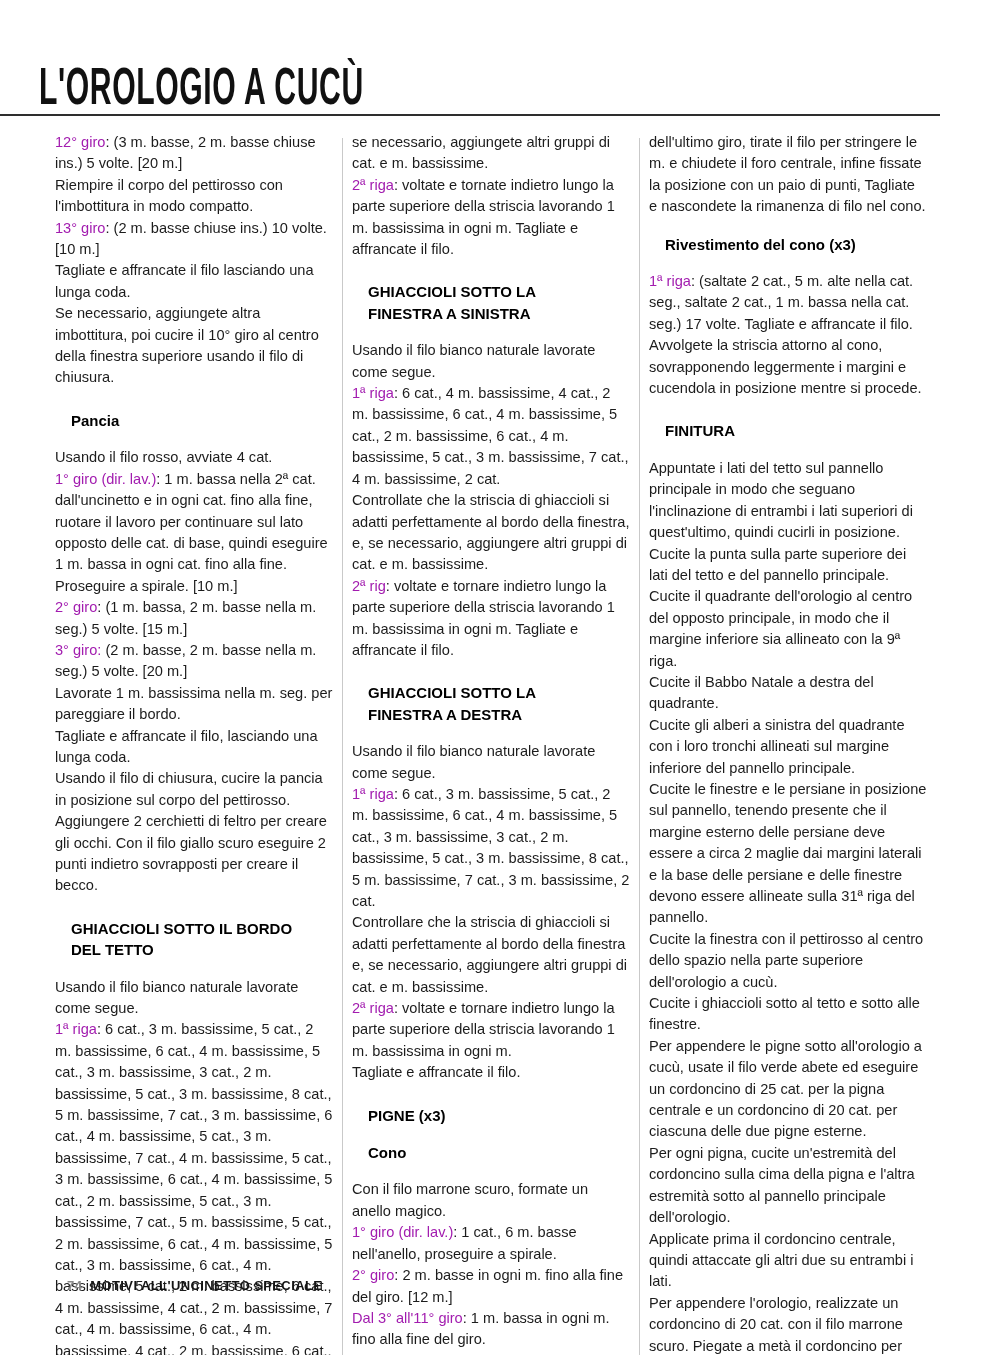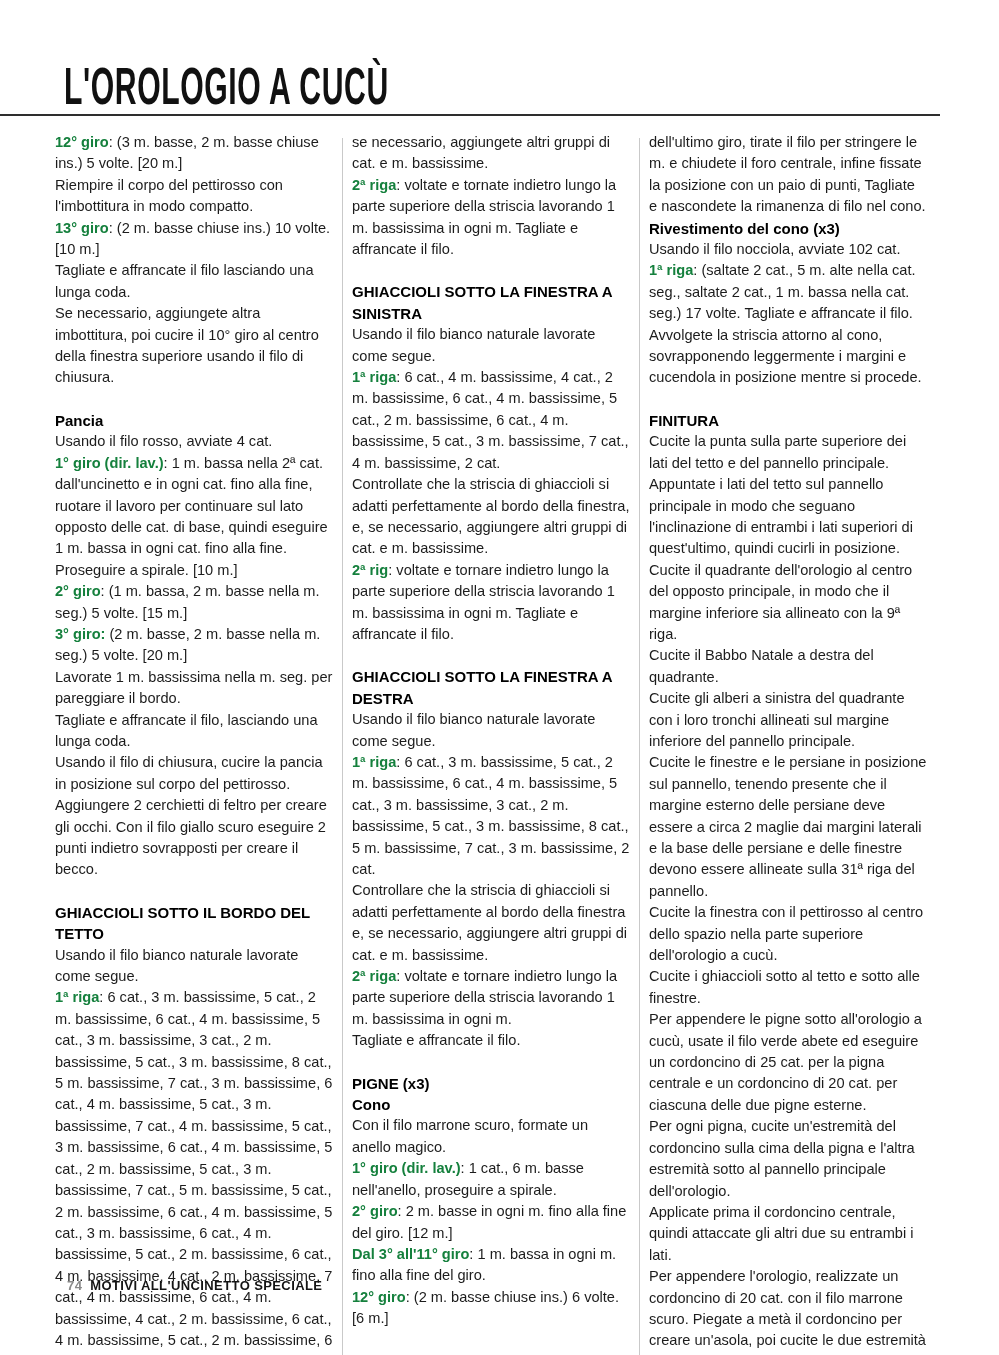--- a/index.html
+++ b/index.html
@@ -4,21 +4,21 @@
 <style>
   html,body{margin:0;padding:0;}
   body{
     width:999px;height:1355px;
     background:#ffffff;
     font-family:"Liberation Sans",sans-serif;
     color:#1c1c1c;
     position:relative;
     overflow:hidden;
   }
-  .masthead{position:absolute;left:64px;top:60px;}
+  .masthead{position:absolute;left:39px;top:60px;}
   .title{
     font-weight:bold;
     font-size:52px;
     line-height:1;
     letter-spacing:1px;
     color:#111;
     white-space:nowrap;
     transform:scaleX(0.58);
     transform-origin:left top;
   }
@@ -39,28 +39,28 @@
     width:1px;
     background:#c9c9c9;
     margin:6px 9px 60px 9px;
   }
   .col p{
     margin:0;
     font-size:14.6px;
     line-height:21.4px;
   }
   .col h3{
-    margin:0;
+    margin:16px;
     font-size:15px;
     line-height:21.4px;
     font-weight:bold;
     color:#000;
   }
   .col h3.gap{margin-top:21px;}
-  .col b{font-weight:bold;color:#15803d;}
+  .col b{font-weight:normal;color:#a21caf;}
   .footer{
     position:absolute;
     left:67px;top:1278px;
     font-size:13px;
     font-weight:bold;
     letter-spacing:0.4px;
     white-space:nowrap;
   }
   .footer .pagenum{color:#8a8a8a;margin-right:4px;}
   .footer .mag{color:#141414;}
@@ -113,26 +113,25 @@
       <p><span>Con il filo marrone scuro, formate un anello magico.</span></p>
       <p><b>1° giro (dir. lav.)</b><span>: 1 cat., 6 m. basse nell'anello, proseguire a spirale.</span></p>
       <p><b>2° giro</b><span>: 2 m. basse in ogni m. fino alla fine del giro. [12 m.]</span></p>
       <p><b>Dal 3° all'11° giro</b><span>: 1 m. bassa in ogni m. fino alla fine del giro.</span></p>
       <p><b>12° giro</b><span>: (2 m. basse chiuse ins.) 6 volte. [6 m.]</span></p>
     </div>
   <div class="divider"></div>
   <div class="col">
       <p><span>dell'ultimo giro, tirate il filo per stringere le m. e chiudete il foro centrale, infine fissate la posizione con un paio di punti, Tagliate e nascondete la rimanenza di filo nel cono.</span></p>
       <h3>Rivestimento del cono (x3)</h3>
-      <p><span>Usando il filo nocciola, avviate 102 cat.</span></p>
       <p><b>1ª riga</b><span>: (saltate 2 cat., 5 m. alte nella cat. seg., saltate 2 cat., 1 m. bassa nella cat. seg.) 17 volte. Tagliate e affrancate il filo.</span></p>
       <p><span>Avvolgete la striscia attorno al cono, sovrapponendo leggermente i margini e cucendola in posizione mentre si procede.</span></p>
       <h3 class="gap">FINITURA</h3>
+      <p><span>Appuntate i lati del tetto sul pannello principale in modo che seguano l'inclinazione di entrambi i lati superiori di quest'ultimo, quindi cucirli in posizione.</span></p>
       <p><span>Cucite la punta sulla parte superiore dei lati del tetto e del pannello principale.</span></p>
-      <p><span>Appuntate i lati del tetto sul pannello principale in modo che seguano l'inclinazione di entrambi i lati superiori di quest'ultimo, quindi cucirli in posizione.</span></p>
       <p><span>Cucite il quadrante dell'orologio al centro del opposto principale, in modo che il margine inferiore sia allineato con la 9ª riga.</span></p>
       <p><span>Cucite il Babbo Natale a destra del quadrante.</span></p>
       <p><span>Cucite gli alberi a sinistra del quadrante con i loro tronchi allineati sul margine inferiore del pannello principale.</span></p>
       <p><span>Cucite le finestre e le persiane in posizione sul pannello, tenendo presente che il margine esterno delle persiane deve essere a circa 2 maglie dai margini laterali e la base delle persiane e delle finestre devono essere allineate sulla 31ª riga del pannello.</span></p>
       <p><span>Cucite la finestra con il pettirosso al centro dello spazio nella parte superiore dell'orologio a cucù.</span></p>
       <p><span>Cucite i ghiaccioli sotto al tetto e sotto alle finestre.</span></p>
       <p><span>Per appendere le pigne sotto all'orologio a cucù, usate il filo verde abete ed eseguire un cordoncino di 25 cat. per la pigna centrale e un cordoncino di 20 cat. per ciascuna delle due pigne esterne.</span></p>
       <p><span>Per ogni pigna, cucite un'estremità del cordoncino sulla cima della pigna e l'altra estremità sotto al pannello principale dell'orologio.</span></p>
       <p><span>Applicate prima il cordoncino centrale, quindi attaccate gli altri due su entrambi i lati.</span></p>
       <p><span>Per appendere l'orologio, realizzate un cordoncino di 20 cat. con il filo marrone scuro. Piegate a metà il cordoncino per creare un'asola, poi cucite le due estremità sul retro dell'orologio, al centro della parte superiore del pannello principale, fissando l'asola.</span></p>

